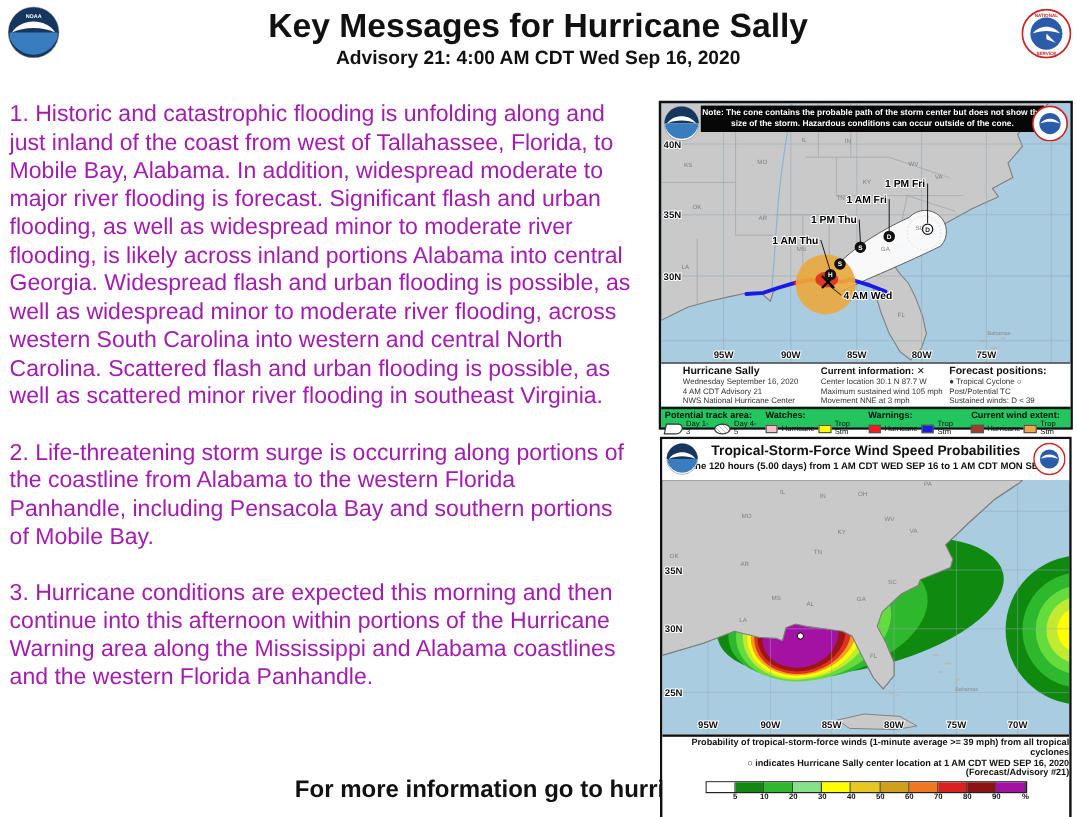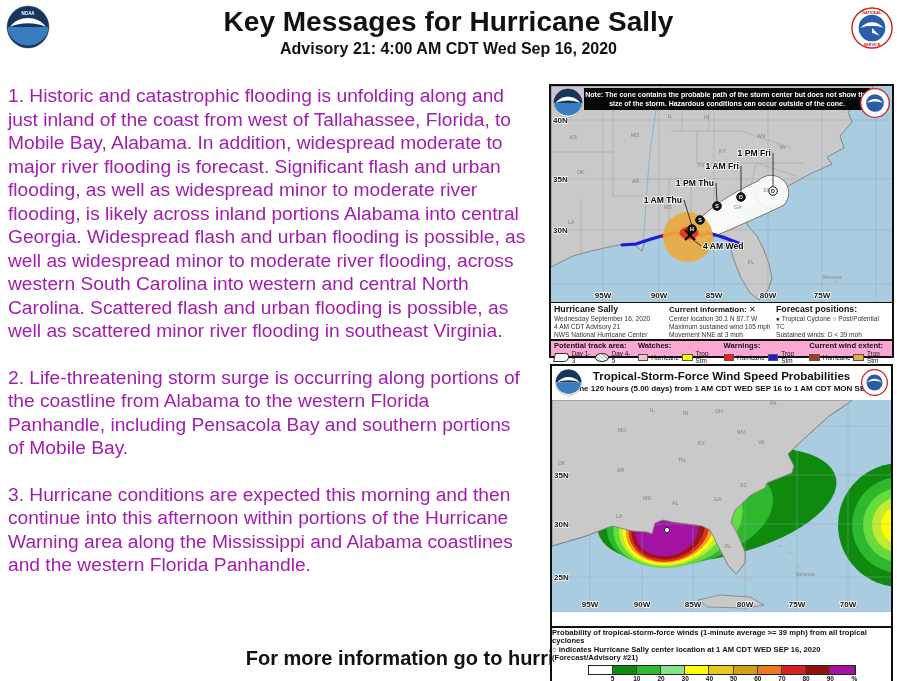--- a/index.html
+++ b/index.html
@@ -17,40 +17,40 @@
   .map-frame{position:absolute;border:2px solid #101010;box-sizing:border-box;background:#a9cce0;}
   #coneMap{left:549px;top:84px;width:345px;height:274px;}
   #probMap{left:550px;top:364px;width:343px;height:372px;background:#fff;}
   .map-svg{display:block;}
   
   .note-box{position:absolute;left:33px;top:2px;width:284px;background:#070707;color:#fff;
             font-size:7px;font-weight:bold;text-align:center;line-height:9px;padding:2px 1px;}
   .mini-logo{position:absolute;width:30px;height:30px;}
   
   .info-bar{position:absolute;left:0;right:0;top:216px;height:37px;background:#fff;border-top:1px solid #101010;
-            display:flex;padding:2px 3px;box-sizing:border-box;gap:3px;}
+            display:flex;padding:2px 18px;box-sizing:border-box;gap:3px;}
   .info-col{overflow:hidden;}
   .info-col .t{font-weight:bold;font-size:8.8px;line-height:9.5px;}
   .info-col .l{font-size:6.6px;line-height:8px;color:#333;}
   
-  .legend-bar{position:absolute;left:0;right:0;top:253px;height:17px;background:#f9a8d4;border-top:2px solid #101010;
+  .legend-bar{position:absolute;left:0;right:0;top:253px;height:17px;background:#22c55e;border-top:2px solid #101010;
               display:flex;align-items:flex-start;padding:1px 3px;box-sizing:border-box;gap:6px;}
   .lg-group .t{font-weight:bold;font-size:7.6px;line-height:8px;}
   .lg-items{display:flex;align-items:center;gap:3px;font-size:6.4px;line-height:7px;}
   .sw{display:inline-block;width:10px;height:5px;border:0.5px solid #555;}
   .icon-cone{display:inline-block;width:14px;height:7px;background:#fff;border:1px solid #333;
              border-radius:0 6px 6px 0;transform:skewX(-12deg);}
   .icon-oval{display:inline-block;width:13px;height:7px;background:repeating-linear-gradient(45deg,#bbb 0 1px,#fff 1px 3px);
              border:1px solid #333;border-radius:50%;}
   
   .prob-title{position:absolute;left:0;right:0;top:0;height:34px;background:#fff;border-bottom:2px solid #101010;text-align:center;}
   .prob-title .t1{font-size:11.5px;font-weight:bold;margin-top:4px;}
   .prob-title .t2{font-size:8px;font-weight:bold;margin-top:2px;}
   
-  .prob-legend{position:absolute;left:0;right:0;top:260px;height:36px;background:#fff;border-top:2px solid #101010;text-align:left;}
+  .prob-legend{position:absolute;left:0;right:0;top:246px;height:36px;background:#fff;border-top:2px solid #101010;text-align:right;}
   .prob-legend .l1,.prob-legend .l2{font-size:7.6px;font-weight:bold;line-height:8.4px;}
   .prob-legend .l1{margin-top:1px;}
   .cbar{position:relative;width:266px;height:8px;margin:2px auto 0;display:flex;border:0.5px solid #222;}
   .cbar .cell{height:100%;flex:1;border-right:0.5px solid #444;box-sizing:border-box;}
   .cbar .tick{position:absolute;top:9px;font-size:6.5px;font-weight:bold;transform:translateX(-50%);}
 </style>
 </head>
 <body>
 
 <div class="page">

